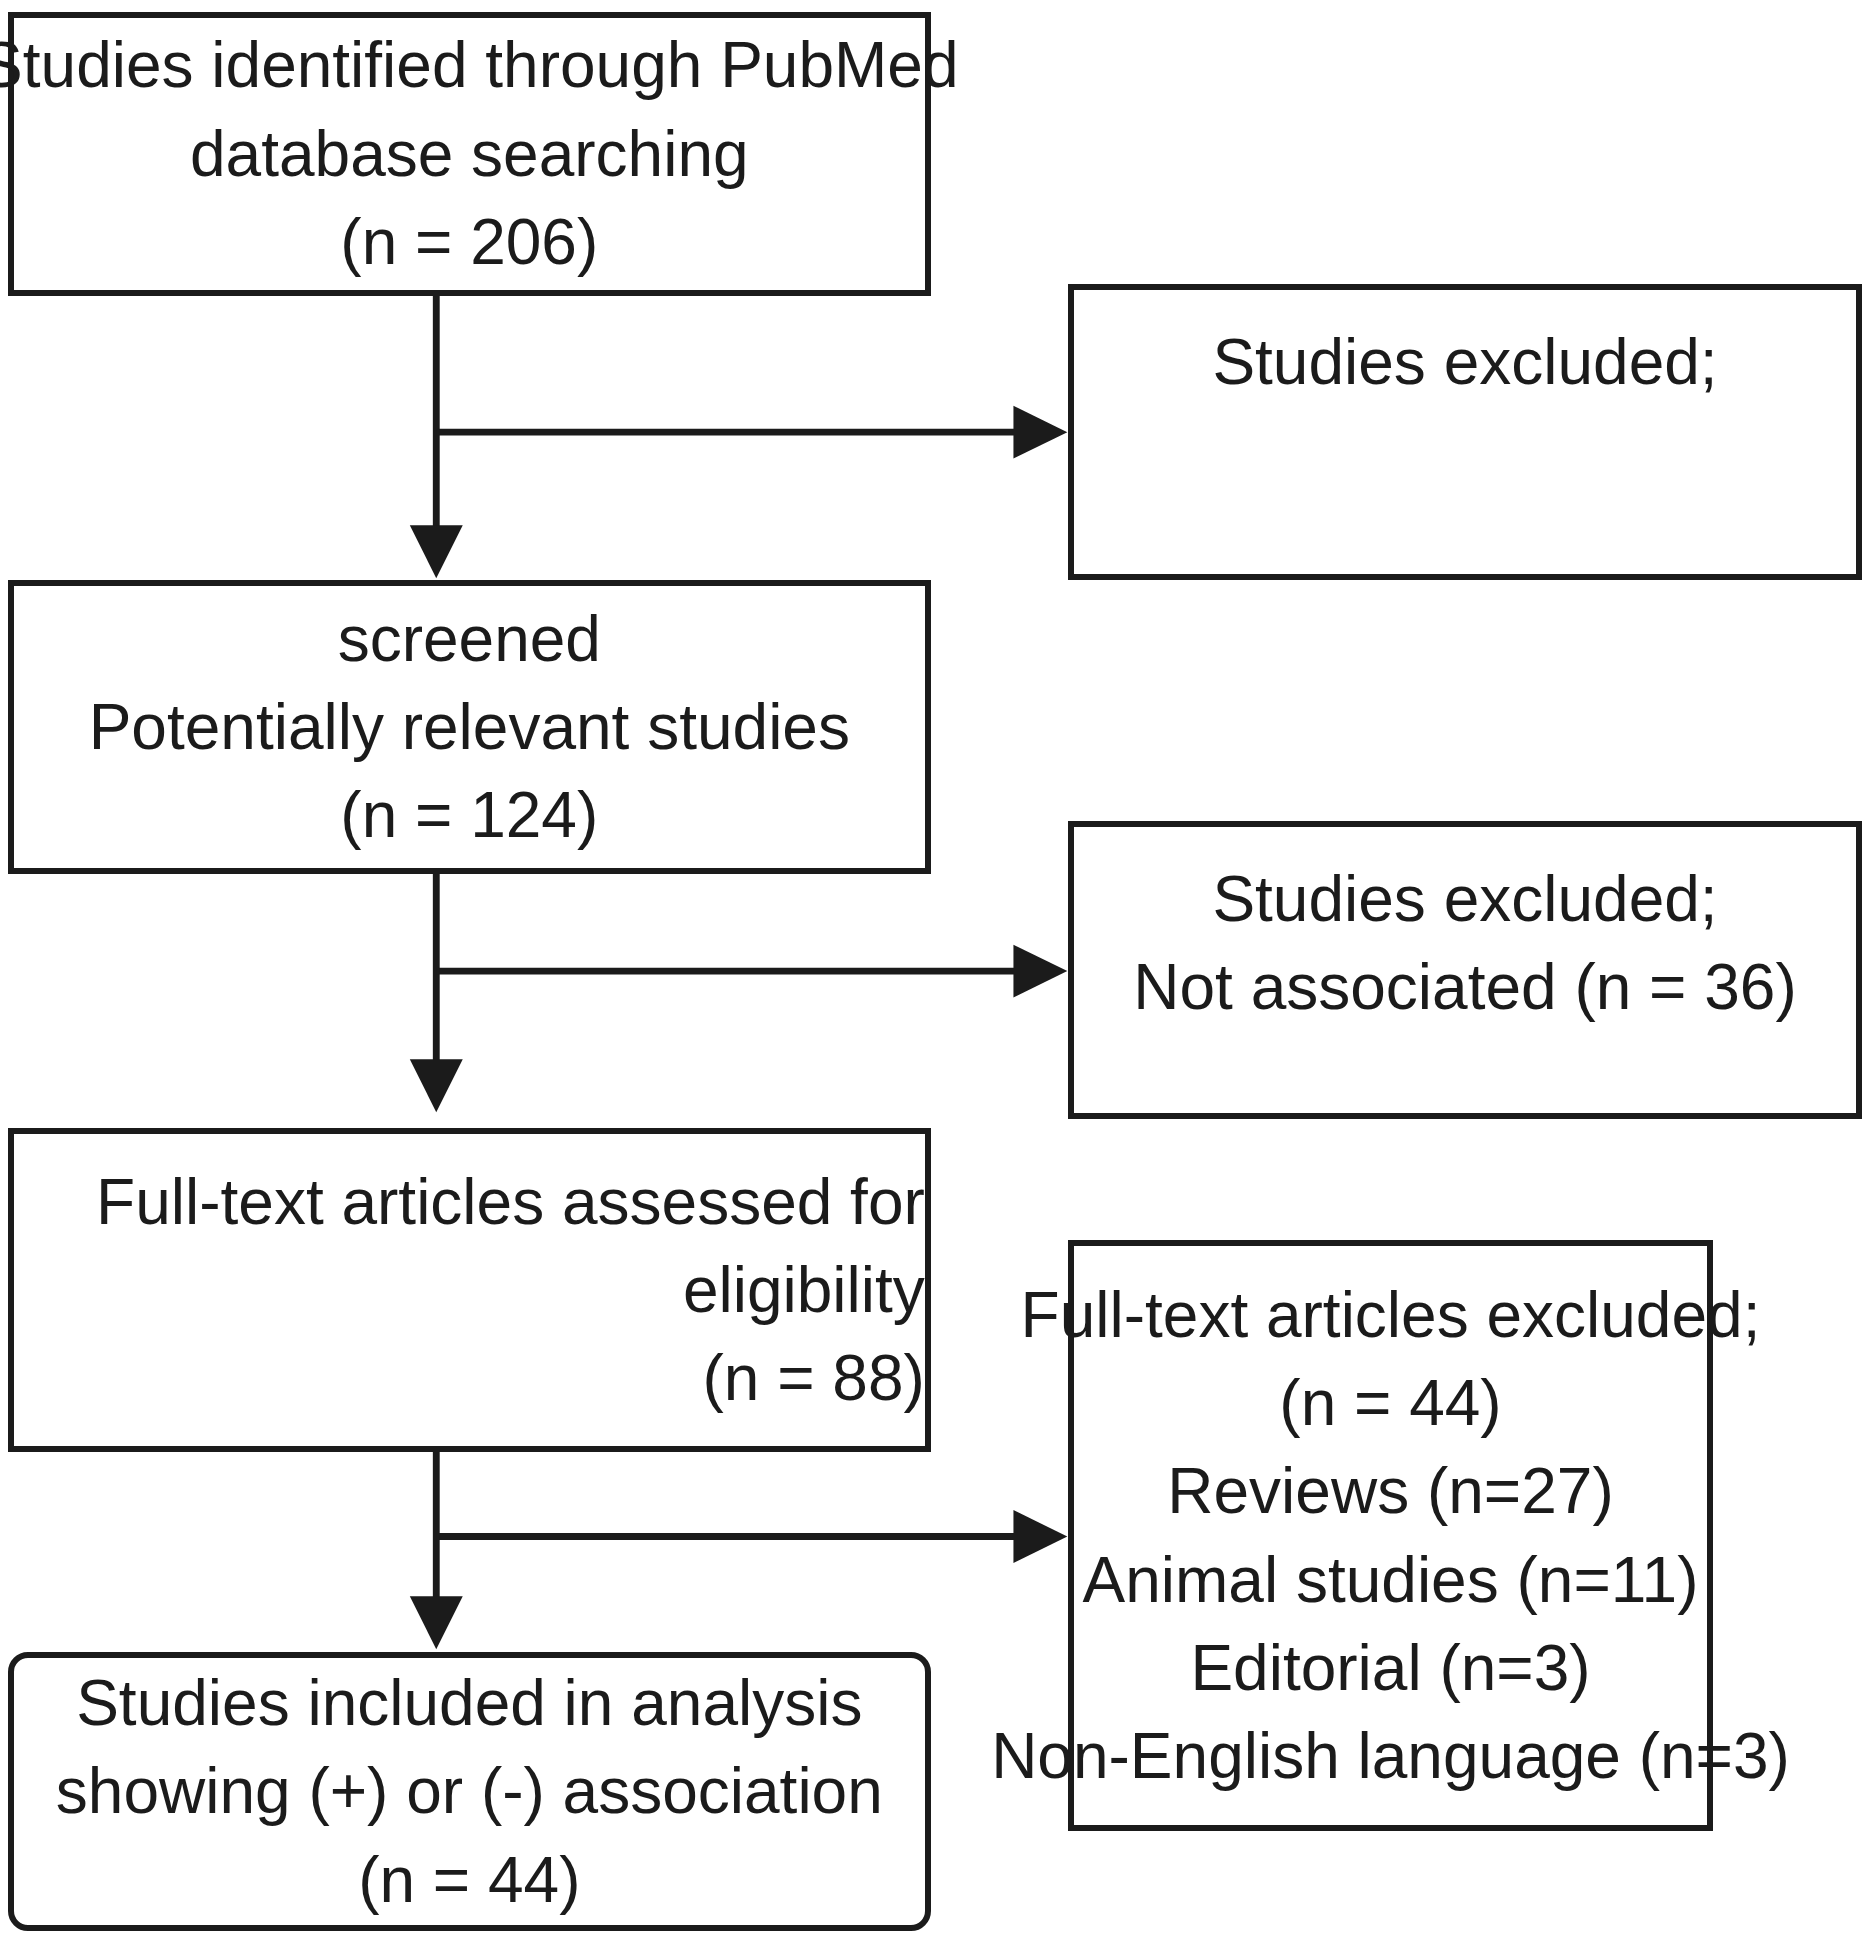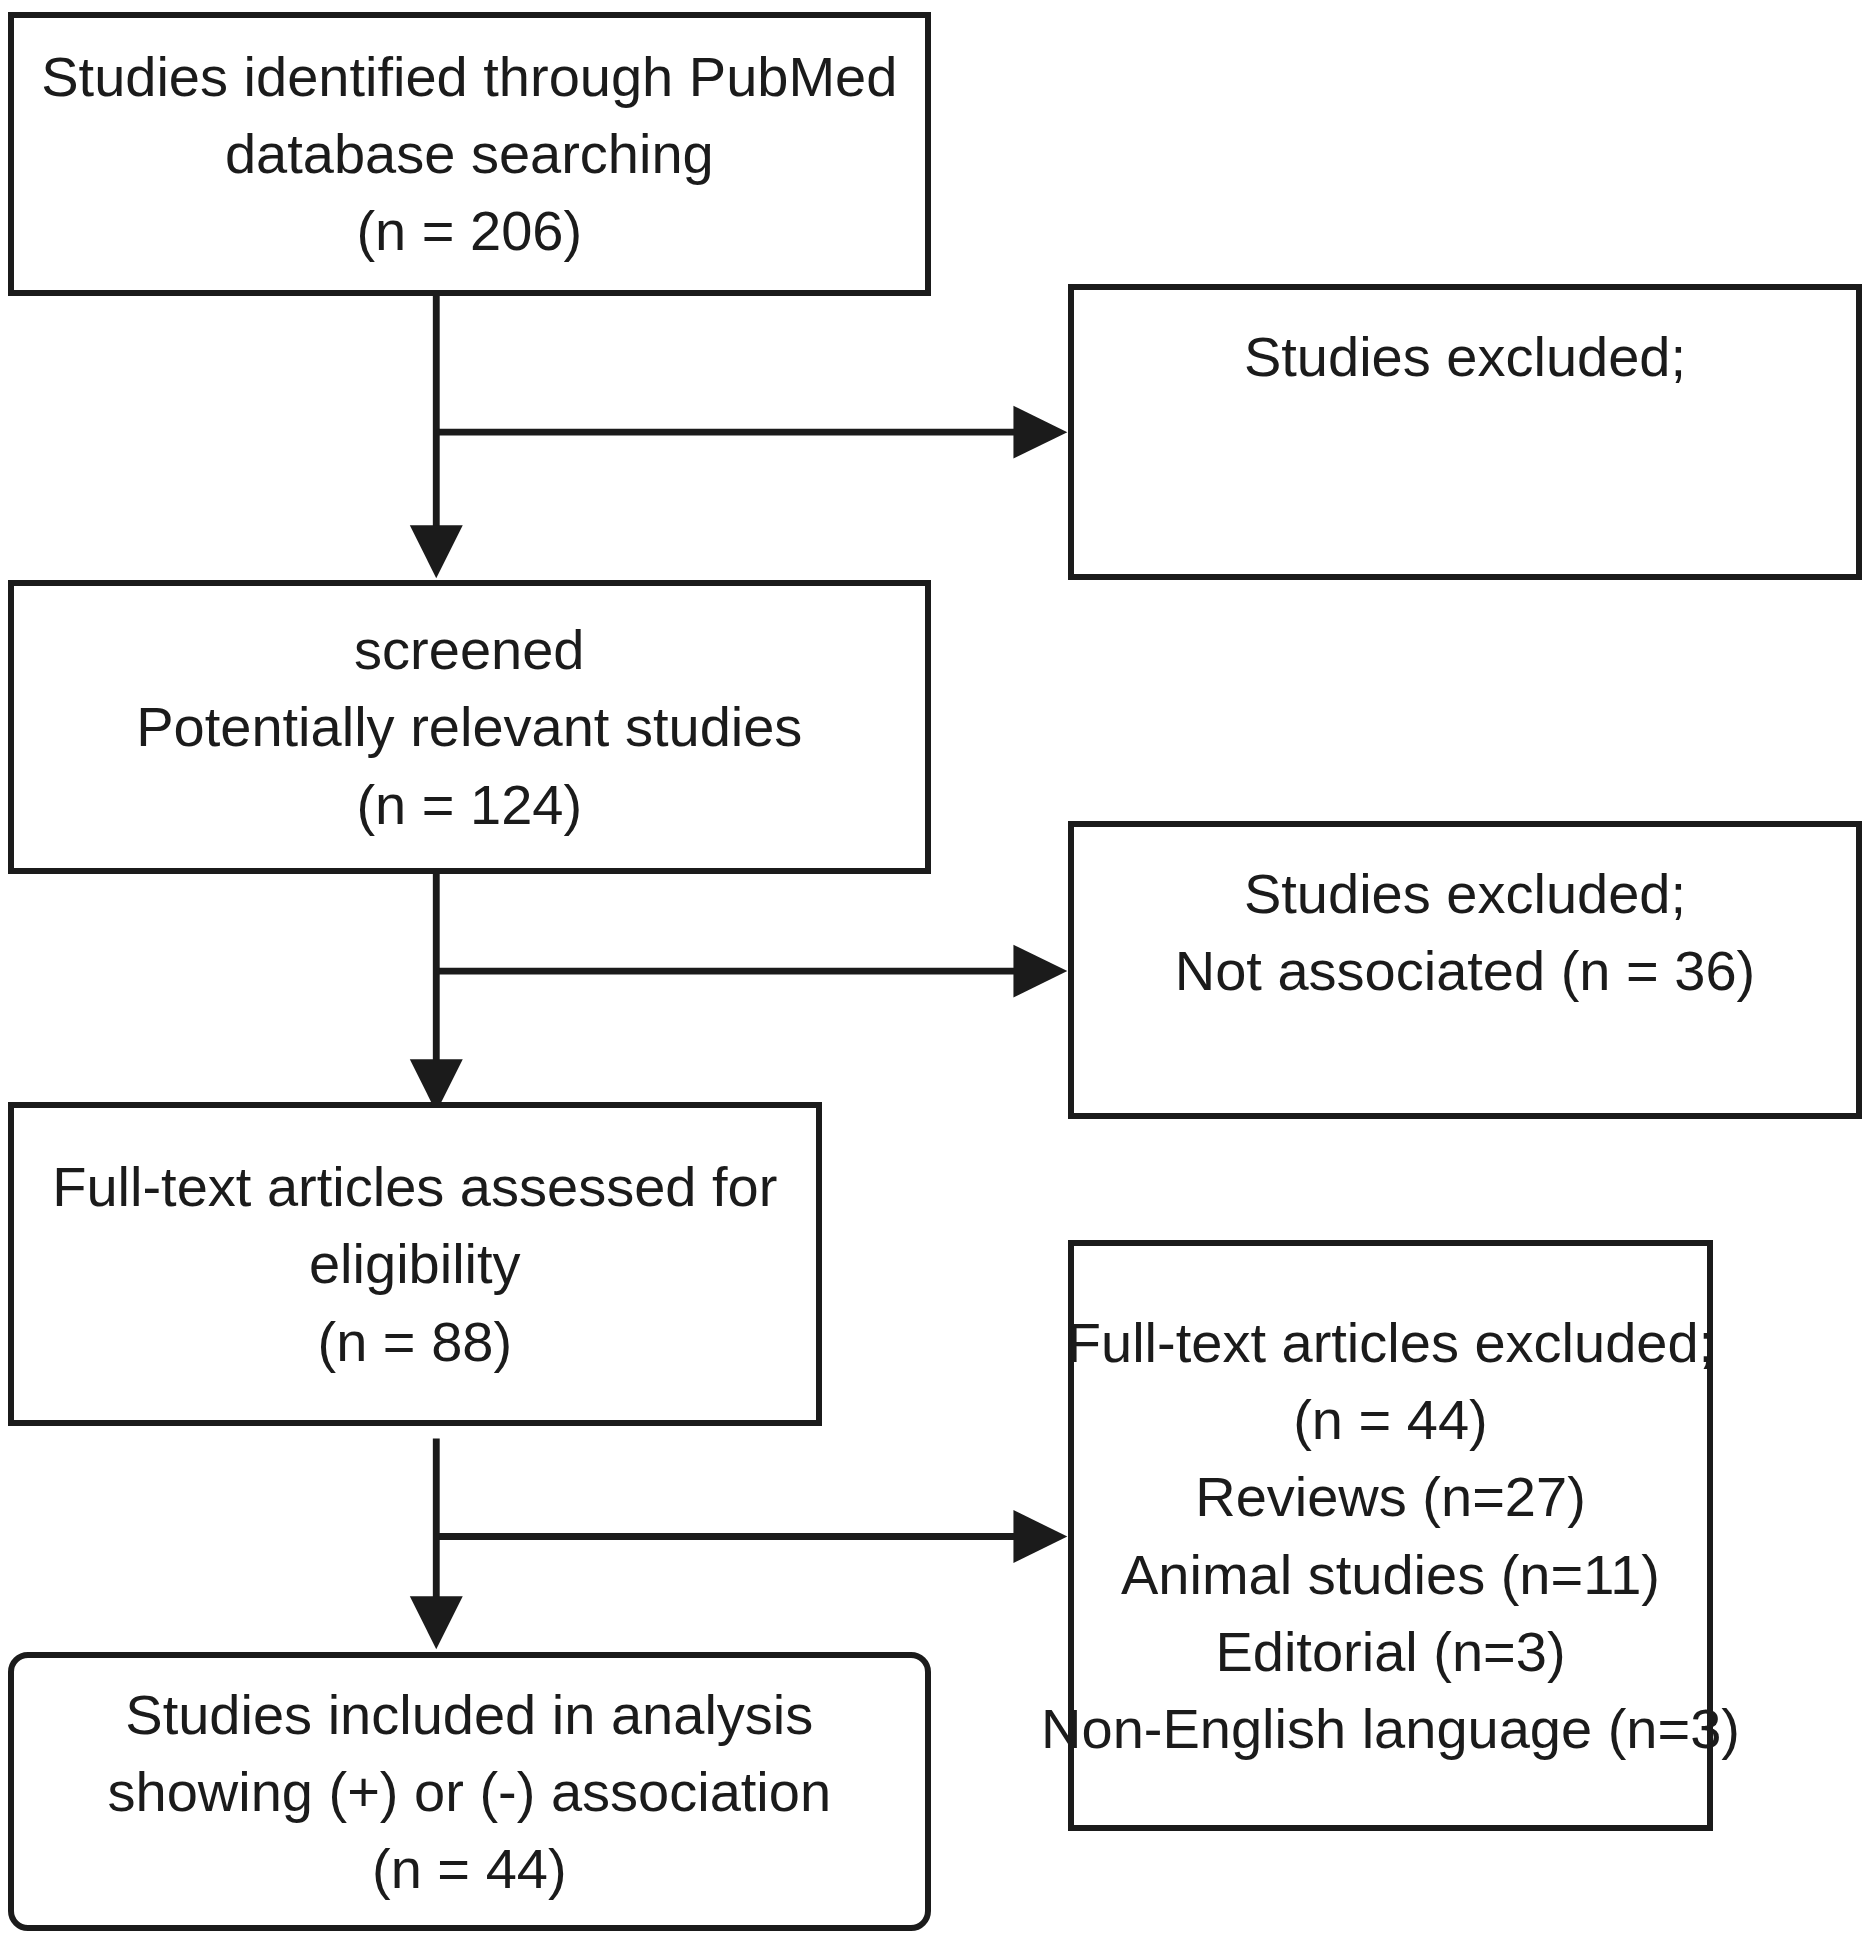--- a/index.html
+++ b/index.html
@@ -25,34 +25,34 @@
   .box {
     position: absolute;
     box-sizing: border-box;
     border: 6.9px solid #1b1b1b;
     background: #ffffff;
     display: flex;
     flex-direction: column;
     align-items: center;
     justify-content: center;
     text-align: center;
-    font-size: 56px;
+    font-size: 64px;
     line-height: 1.38;
     color: #1b1b1b;
   }
   .box.top-aligned {
     justify-content: flex-start;
     padding-top: 28px;
   }
   .line { display: block; white-space: nowrap; }
 
   
   #box-studies-identified   { left: 7.8px;    top: 11.8px;   width: 923px; height: 284px; }
   #box-studies-screened     { left: 7.8px;    top: 580px;  width: 923px; height: 294px; }
-  #box-fulltext-assessed    { left: 7.8px;    top: 1102px; width: 814px; height: 324px; }
+  #box-fulltext-assessed    { left: 7.8px;    top: 1128px; width: 923px; height: 324px; align-items: flex-end; }
   #box-studies-included     { left: 7.8px;    top: 1652px; width: 923px; height: 279px; border-radius: 20px; }
   
   #box-excluded-duplicates     { left: 1068px; top: 284px;  width: 794px; height: 296px; }
   #box-excluded-not-associated { left: 1068px; top: 821px;  width: 794px; height: 298px; }
   #box-fulltext-excluded       { left: 1068px; top: 1240px; width: 645px; height: 591px; }
 </style>
 </head>
 <body>
 
 <div class="canvas">

